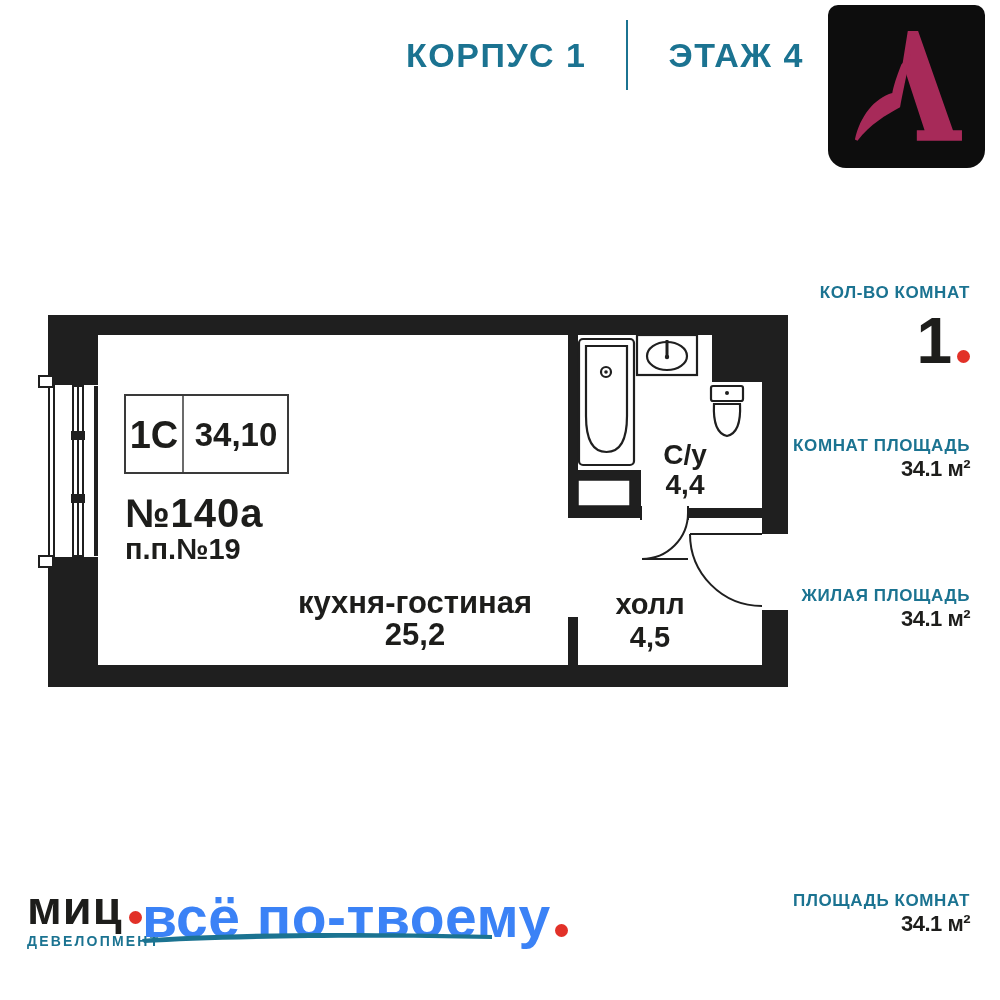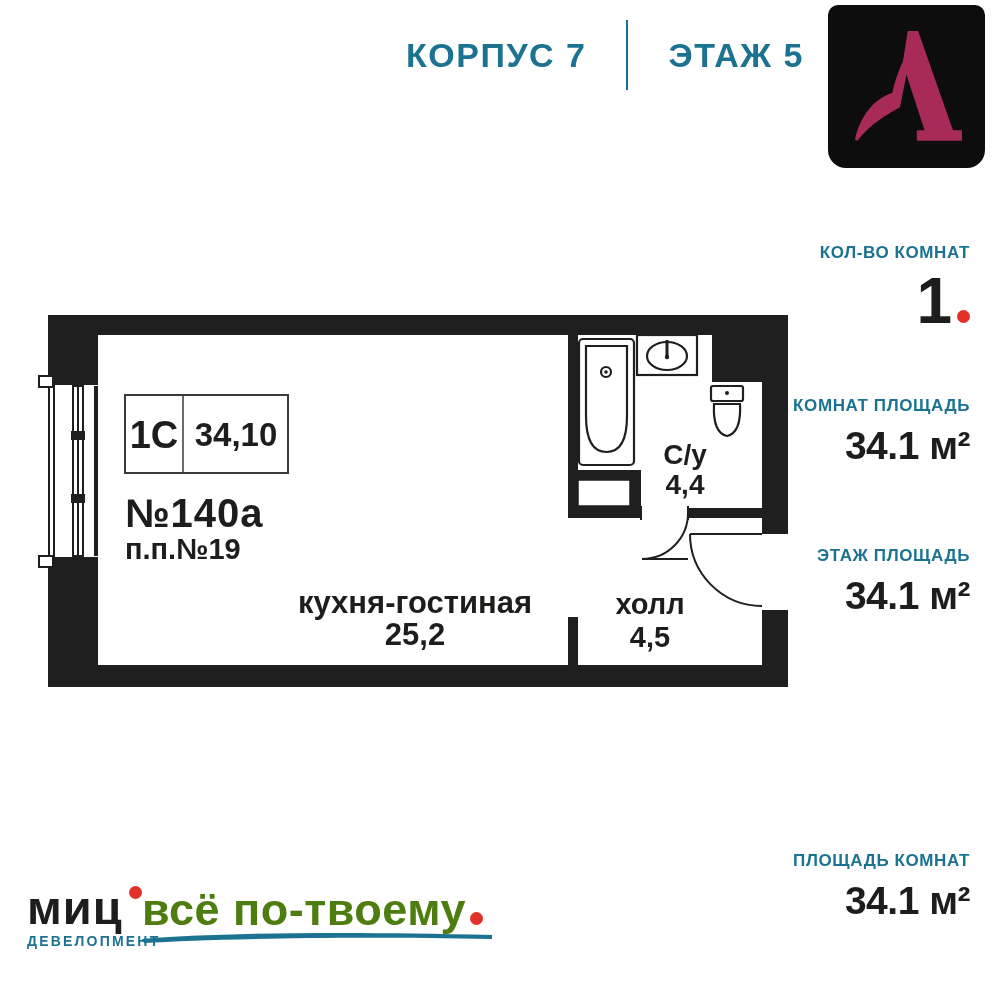--- a/index.html
+++ b/index.html
@@ -12,22 +12,22 @@
   .header .htxt{font-size:34px;font-weight:700;letter-spacing:1.5px;color:#1b7391;}
   .header .hdiv{width:2px;height:70px;background:#1b7391;}
 
   
   .brand-logo{position:absolute;left:828px;top:5px;width:157px;height:163px;
               background:#0d0d0d;border-radius:10px 10px 18px 18px;display:block;}
   .brand-logo svg{position:absolute;left:14px;top:12px;width:129px;height:139px;}
 
   
   .sb-item{position:absolute;right:30px;text-align:right;}
-  .sb-label{font-size:17px;font-weight:700;letter-spacing:0.6px;color:#1b7391;white-space:nowrap;}
-  .sb-value{margin-top:8px;font-size:39px;font-weight:700;letter-spacing:-0.5px;color:#1d1d1b;white-space:nowrap;}
+  .sb-label{font-size:17px;font-weight:700;letter-spacing:0.6px;color:#1b7391;white-space:nowrap;margin-top:40px;}
+  .sb-value{font-size:22px;font-weight:700;letter-spacing:-0.5px;color:#1d1d1b;white-space:nowrap;}
   .sb-value.big{margin-top:10px;font-size:64px;line-height:56px;letter-spacing:-1px;}
   .dot-red{display:inline-block;width:12px;height:12px;border-radius:50%;background:#e23128;margin-left:5px;}
   .sb-value.big .dot-red{width:13px;height:13px;margin-left:6px;}
 
   
   .plan-svg{position:absolute;left:30px;top:300px;}
   .wall{fill:#1f1f1f;}
   .thin{stroke:#1f1f1f;stroke-width:2;fill:none;}
   .thinw{stroke:#1f1f1f;stroke-width:2;fill:#ffffff;}
   .fixture{stroke:#1f1f1f;stroke-width:2.2;fill:#ffffff;}
@@ -35,57 +35,57 @@
   .t-code{font-size:38px;}
   .t-area{font-size:33px;}
   .t-number{font-size:40px;letter-spacing:1px;}
   .t-pos{font-size:29px;}
   .t-room{font-size:31px;}
   .t-small{font-size:28px;}
   .t-small2{font-size:29px;}
 
   
   .brand{position:absolute;left:27px;top:886px;}
-  .brand-row{display:flex;align-items:flex-start;line-height:44px;}
+  .brand-row{display:flex;align-items:flex-end;line-height:44px;}
   .brand-name{font-size:47px;font-weight:800;color:#1d1d1b;letter-spacing:1px;}
   .brand-row .dot-red{width:13px;height:13px;margin:0 0 6px 6px;}
   .brand-caption{margin-top:3px;font-size:14px;font-weight:700;letter-spacing:2.2px;color:#1b7391;}
-  .tagline{position:absolute;left:142px;top:884px;font-size:45px;font-weight:700;
-           color:#4d7c0f;letter-spacing:0.5px;white-space:nowrap;}
+  .tagline{position:absolute;left:142px;top:884px;font-size:57px;font-weight:700;
+           color:#3b82f6;letter-spacing:0.5px;white-space:nowrap;}
   .tagline .dot-red{width:13px;height:13px;margin-left:4px;}
   .swoosh{position:absolute;left:140px;top:929px;width:356px;height:16px;}
 </style>
 </head>
 <body>
 
 <div class="page">
 
   <div class="header">
-    <span class="htxt">КОРПУС 7</span>
+    <span class="htxt">КОРПУС 1</span>
     <span class="hdiv"></span>
-    <span class="htxt">ЭТАЖ 5</span>
+    <span class="htxt">ЭТАЖ 4</span>
   </div>
 
   <a class="brand-logo">
     <svg viewBox="0 0 100 100">
       <path fill="#a72a59" d="M51 7 L59 7 L86 84 L93 84 L93 92 L58 92 L58 84 L64 84 L47 32 Z"></path>
       <path fill="#a72a59" d="M46 33 C42 43 40 50 39 55 C25 59 14 73 10 91 L12 92 C22 79 34 72 45 66 C47 55 50 42 53 25 Z"></path>
     </svg>
   </a>
 
   <div class="sb-item" style="top:243px">
     <div class="sb-label">КОЛ-ВО КОМНАТ</div>
     <div class="sb-value big"><span>1</span><span class="dot-red"></span></div>
   </div>
   <div class="sb-item" style="top:396px">
     <div class="sb-label">КОМНАТ ПЛОЩАДЬ</div>
     <div class="sb-value">34.1 м²</div>
   </div>
   <div class="sb-item" style="top:546px">
-    <div class="sb-label">ЭТАЖ ПЛОЩАДЬ</div>
+    <div class="sb-label">ЖИЛАЯ ПЛОЩАДЬ</div>
     <div class="sb-value">34.1 м²</div>
   </div>
   <div class="sb-item" style="top:851px">
     <div class="sb-label">ПЛОЩАДЬ КОМНАТ</div>
     <div class="sb-value">34.1 м²</div>
   </div>
 
   <svg class="plan-svg" width="770" height="400" viewBox="0 0 770 400">
 
     <g>

